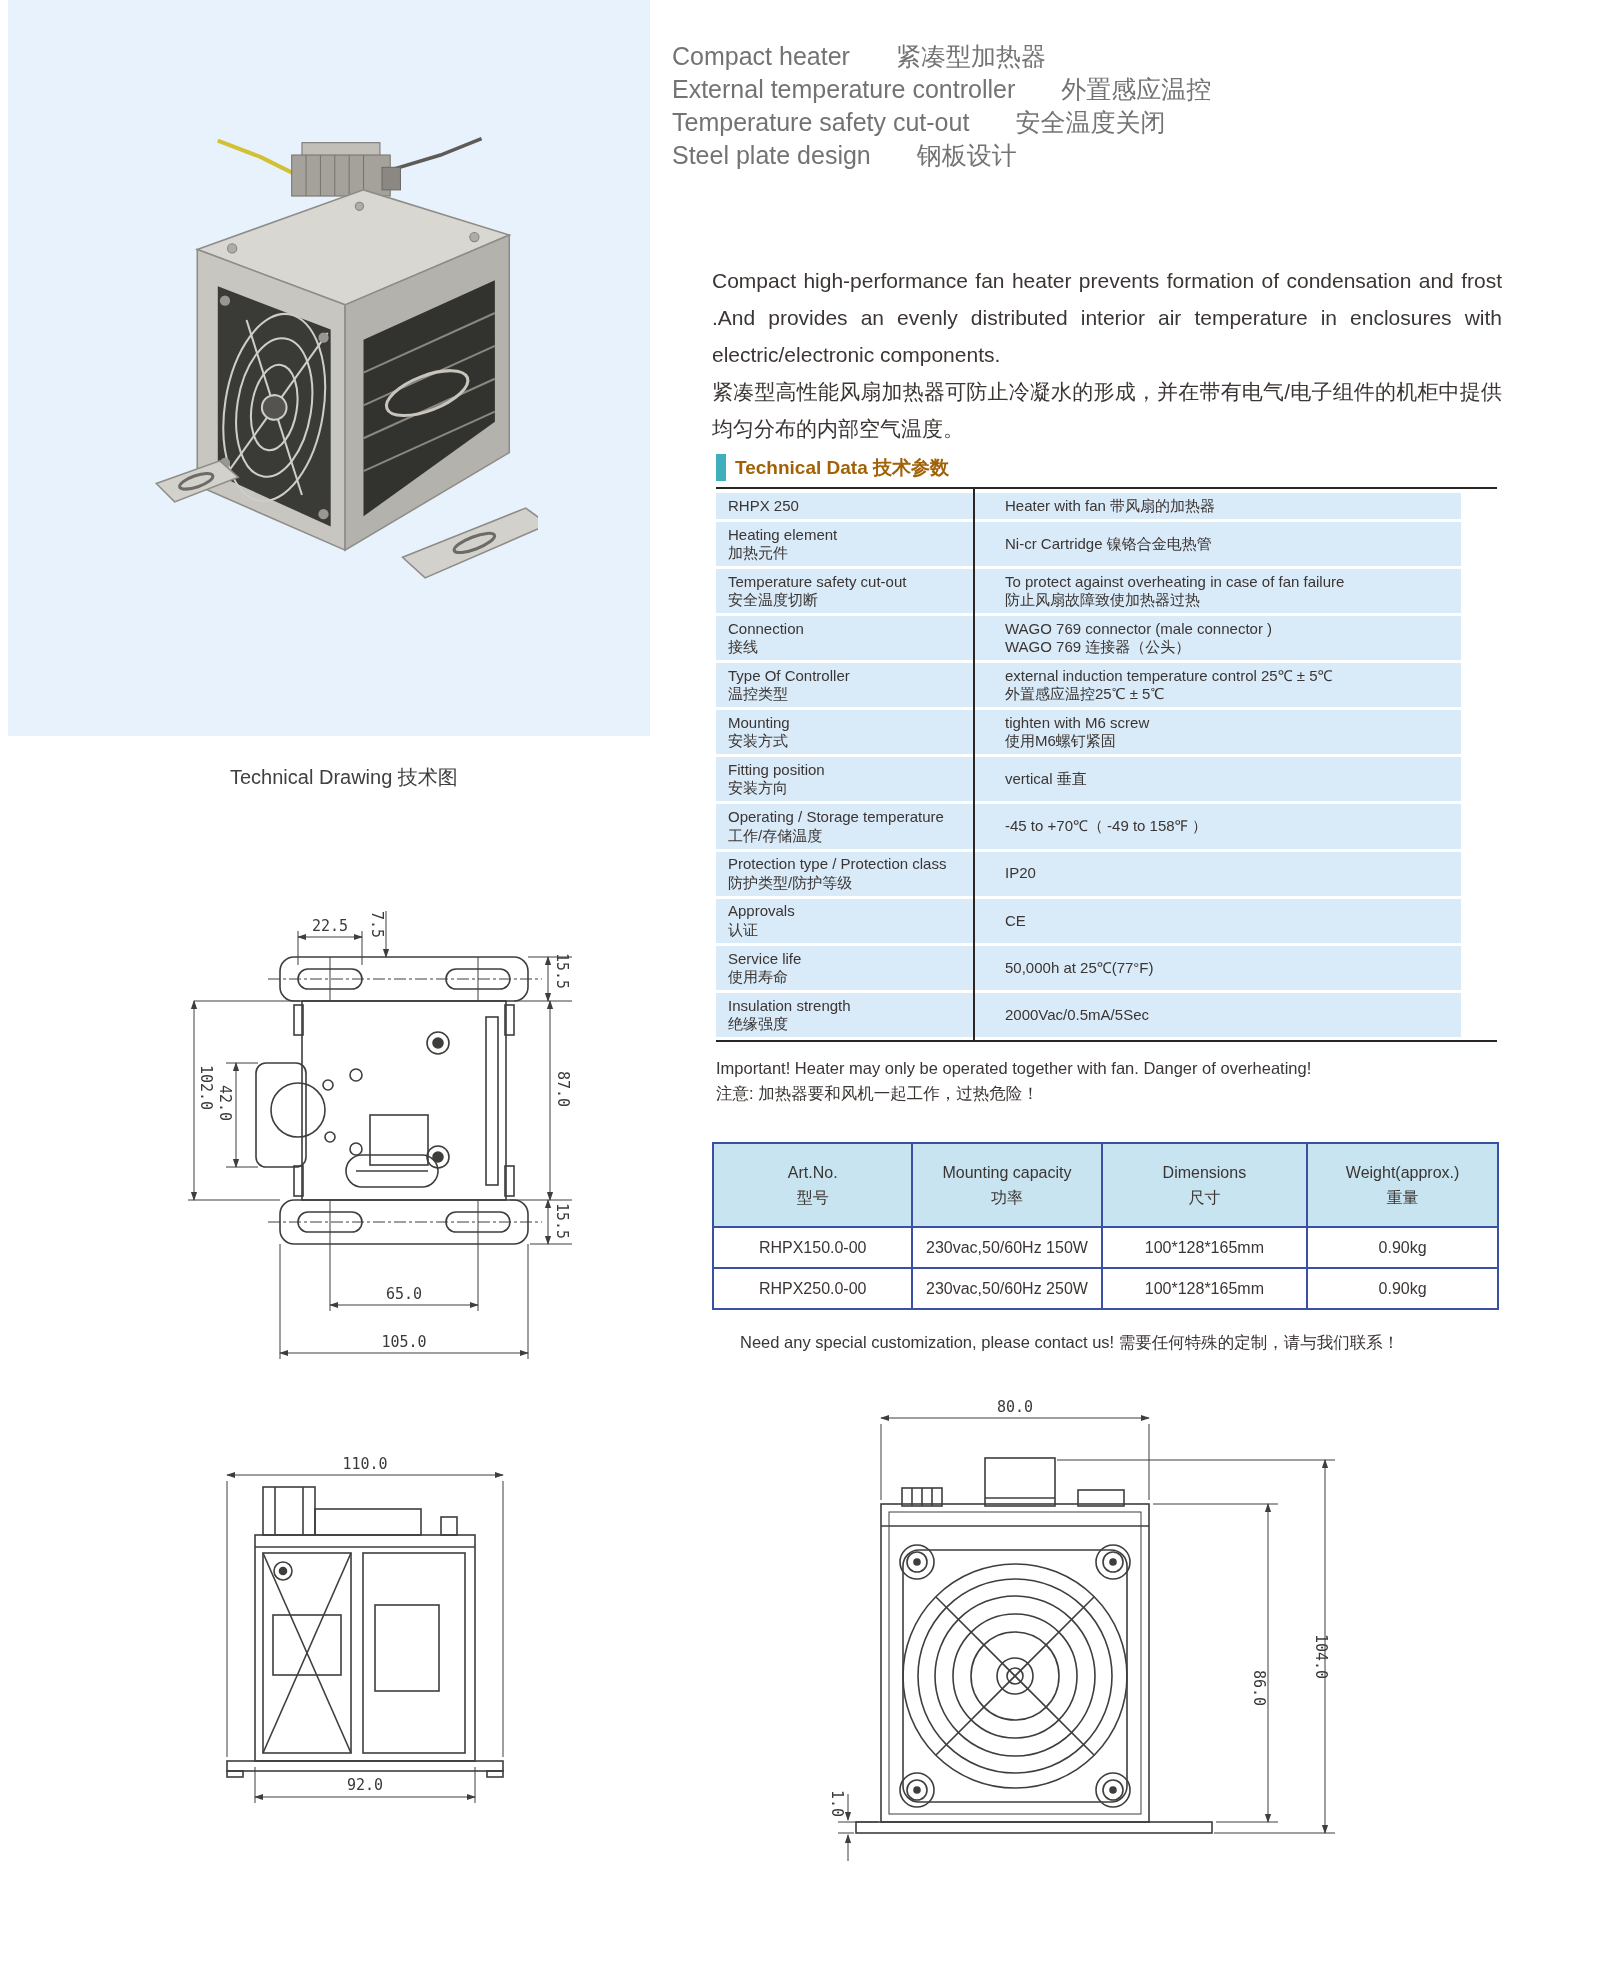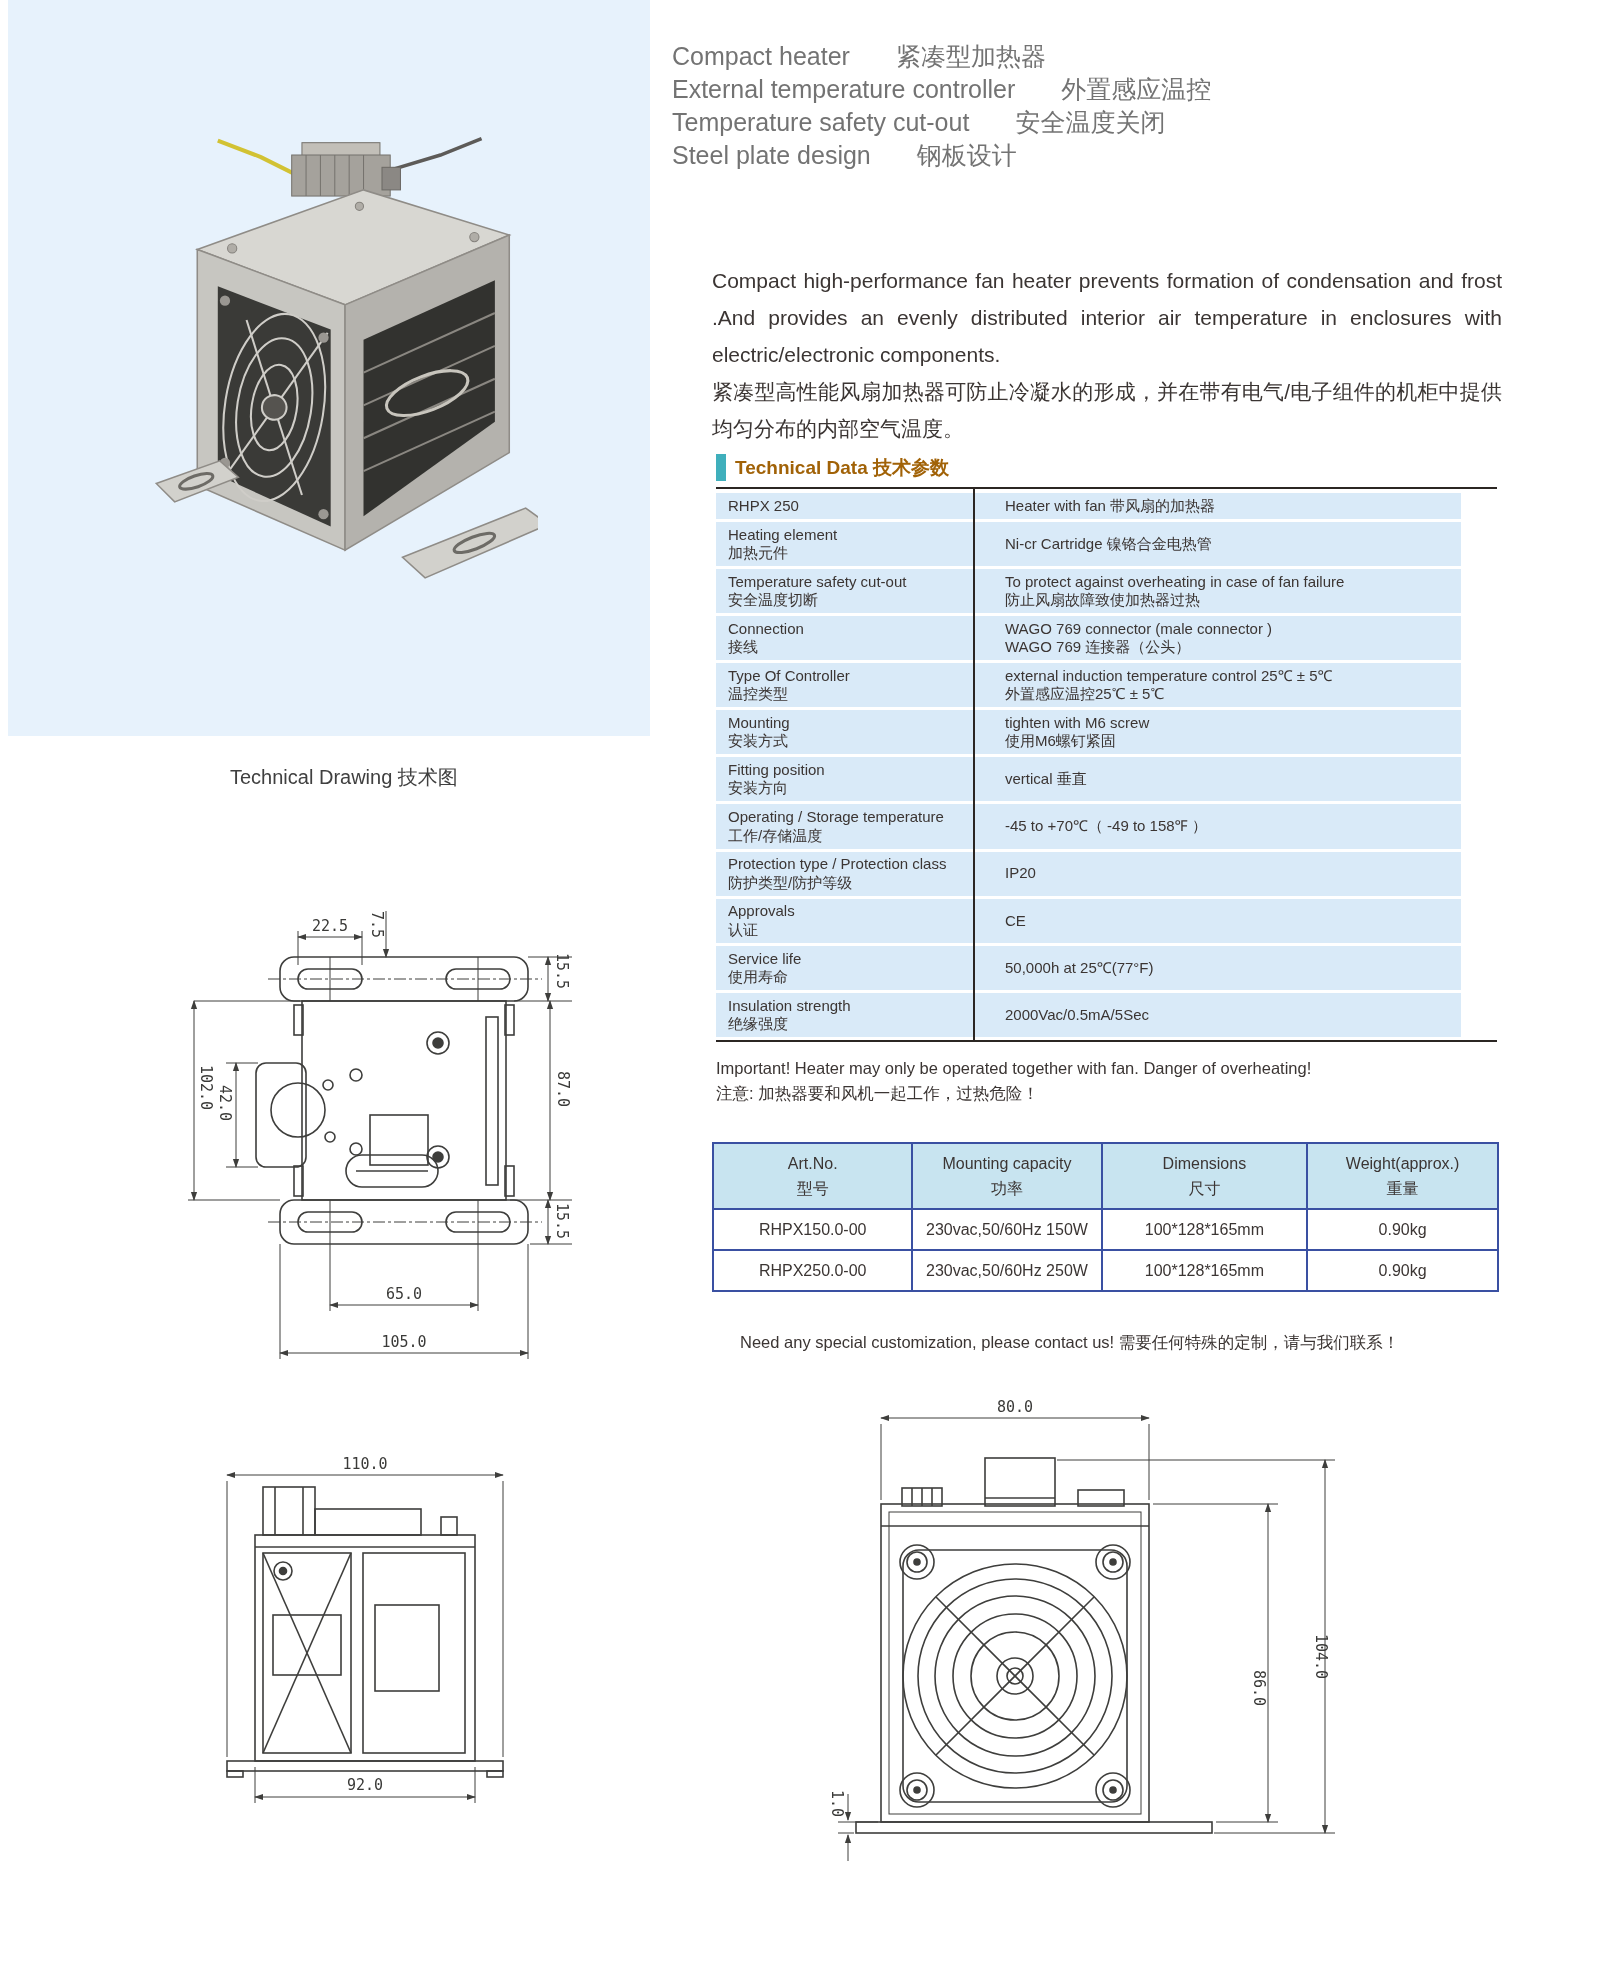--- a/index.html
+++ b/index.html
@@ -40,21 +40,21 @@
   .tdivider { left:973px; top:487px; width:2px; height:555px; background:#2b2623; }
   .tech-bottomline { left:716px; top:1040px; width:781px; height:2px; background:#2b2623; }
 
   .note { left:716px; top:1056px; font-size:16.5px; line-height:25px; }
 
   
   .art-wrap { left:712px; top:1142px; width:787px; }
   table.art { width:100%; border-collapse:collapse; table-layout:fixed; }
   table.art th, table.art td { border:2px solid #3a50a2; text-align:center; font-size:16px;
     font-weight:normal; white-space:pre-line; vertical-align:middle; color:#3b3533; }
-  table.art th { background:#c8e4f0; height:66px; line-height:25px; }
+  table.art th { background:#c8e4f0; height:84px; line-height:25px; }
   table.art td { height:41px; background:#ffffff; }
 
   .footer-note { left:740px; top:1332px; font-size:16.5px; }
 
   
   .drawing { position:absolute; }
   .d1 { left:180px; top:905px; width:410px; height:460px; }
   .d2 { left:215px; top:1455px; width:300px; height:360px; }
   .d3 { left:820px; top:1392px; width:570px; height:478px; }
   .dim { position:absolute; font-family:"DejaVu Sans Mono", monospace; font-size:15px; color:#3a3a38; text-align:center; }

